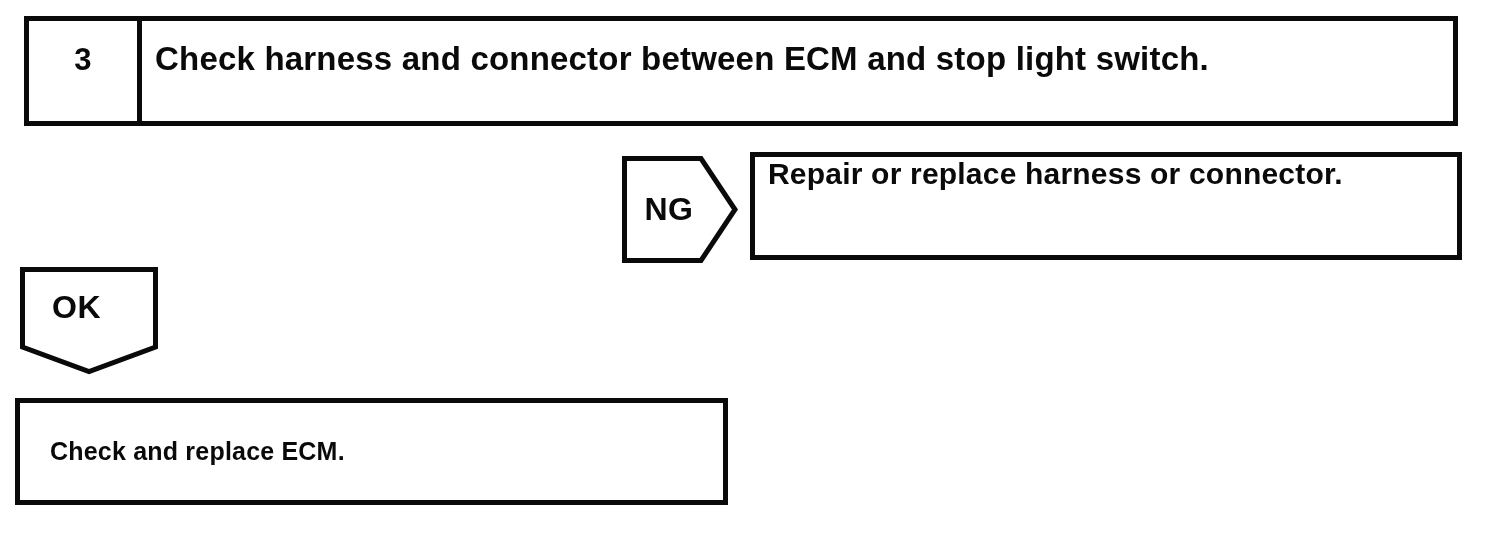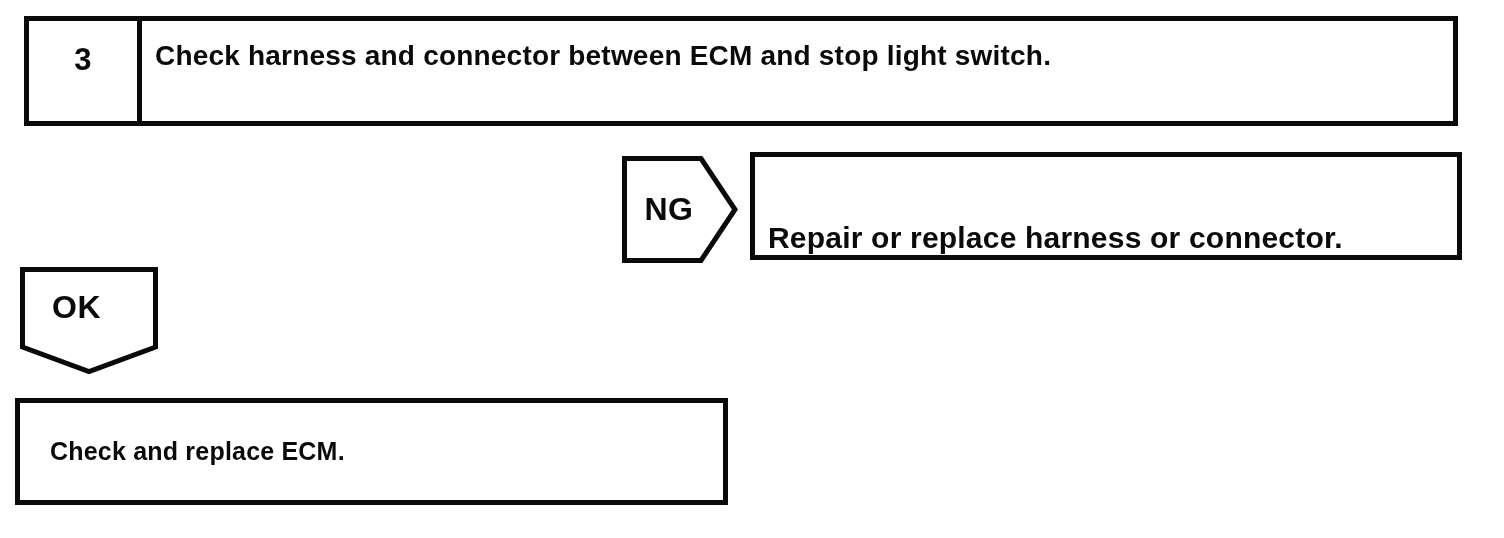--- a/index.html
+++ b/index.html
@@ -38,21 +38,21 @@
     justify-content: center;
     align-items: flex-start;
     padding-top: 21px;
     font-size: 31px;
     font-weight: bold;
     letter-spacing: 0.5px;
   }
   .step-text-cell {
     flex: 1;
     padding: 20px 10px 0 13px;
-    font-size: 28px;
+    font-size: 33px;
     font-weight: bold;
     line-height: 1.1;
     letter-spacing: 0.2px;
   }
   .pentagon {
     position: absolute;
   }
   .pentagon svg {
     display: block;
   }
@@ -88,21 +88,21 @@
     top: 0;
     width: 113px;
     height: 81px;
   }
   .ng-action-box {
     left: 750px;
     top: 152px;
     width: 712px;
     height: 108px;
     display: flex;
-    align-items: flex-end;
+    align-items: flex-start;
     padding-left: 13px;
     font-size: 30px;
     font-weight: bold;
     letter-spacing: 0.2px;
   }
   .ok-action-box {
     left: 15px;
     top: 398px;
     width: 713px;
     height: 107px;

